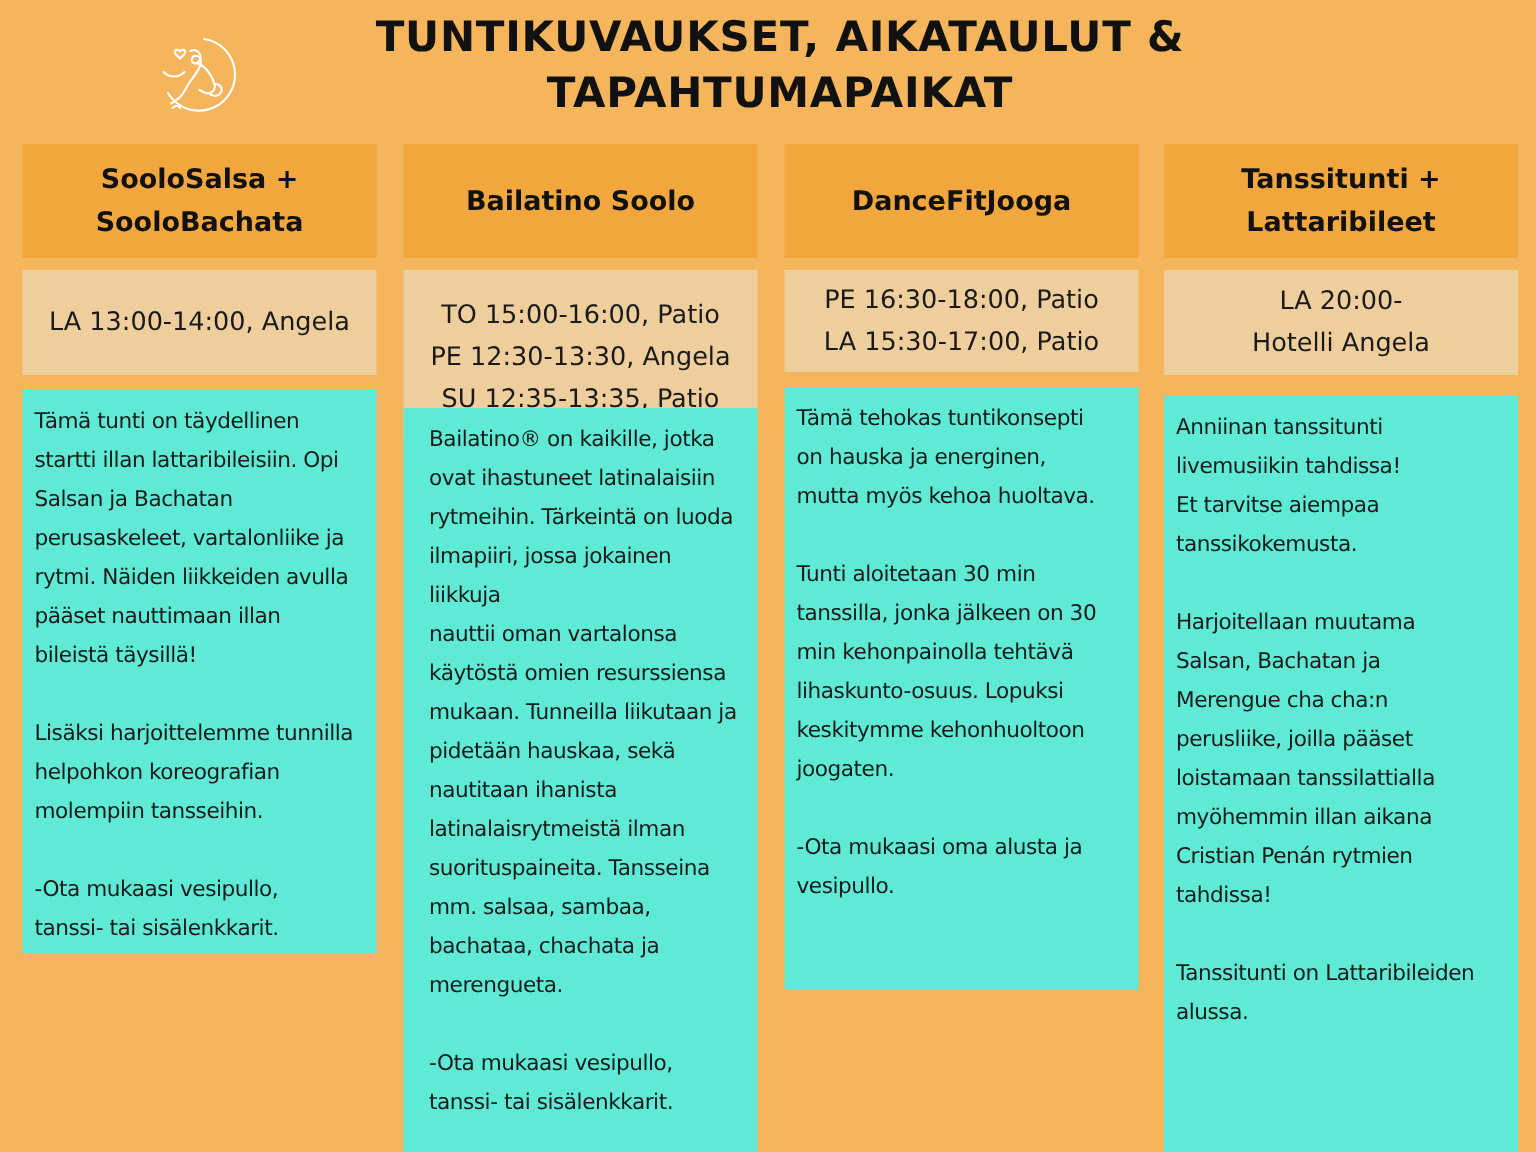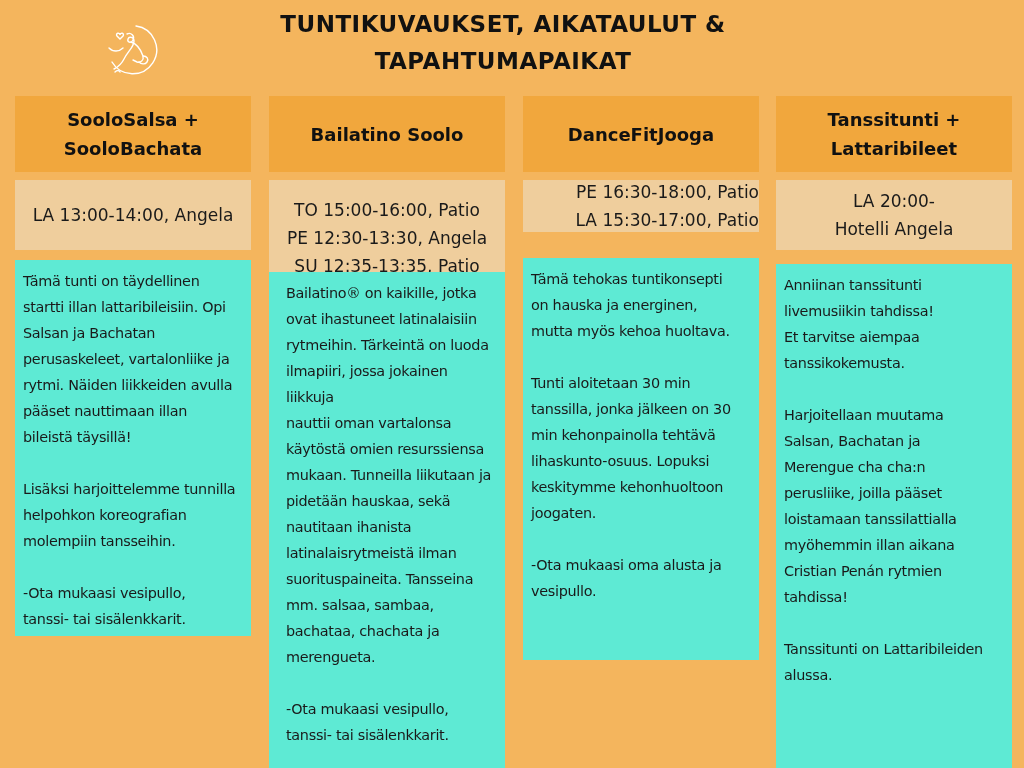--- a/index.html
+++ b/index.html
@@ -4,22 +4,22 @@
   <style>
     html, body { margin:0; padding:0; }
     body {
       width:1024px; height:768px; overflow:hidden; position:relative;
       background:#f4b55d;
       font-family:"Liberation Sans", sans-serif;
       color:#111;
     }
     .logo { position:absolute; left:103px; top:22px; width:56px; height:56px; }
     .title {
-      position:absolute; left:173px; width:660px; top:6px;
-      text-align:center; font-weight:bold; font-size:23px; line-height:37px;
+      position:absolute; left:190px; width:660px; top:6px;
+      text-align:center; font-weight:bold; font-size:28px; line-height:37px;
       letter-spacing:0.5px; text-transform:uppercase; color:#111;
       font-family:"DejaVu Sans", sans-serif;
     }
     .col { position:absolute; width:236px; }
     .hdr {
       position:absolute; left:0; width:100%; top:96px; height:76px;
       background:#f1a73d; display:flex; align-items:center; justify-content:center;
       text-align:center; font-weight:bold; font-size:18px; line-height:29px;
       font-family:"DejaVu Sans", sans-serif;
     }
@@ -126,21 +126,21 @@
     </p>
   </div>
 </div>
 
 <div class="col" style="left:523px;">
   <div class="hdr">
     <div>
       <div>DanceFitJooga</div>
     </div>
   </div>
-  <div class="sched" style="height:52px;align-items:flex-end;">
+  <div class="sched" style="height:68px;">
     <div>PE 16:30-18:00, Patio</div>
     <div>LA 15:30-17:00, Patio</div>
   </div>
   <div class="desc" style="top:258px;height:402px;">
     <p>
       <span>Tämä tehokas tuntikonsepti</span><br>
       <span>on hauska ja energinen,</span><br>
       <span>mutta myös kehoa huoltava.</span>
     </p>
     <div class="gap"></div>

